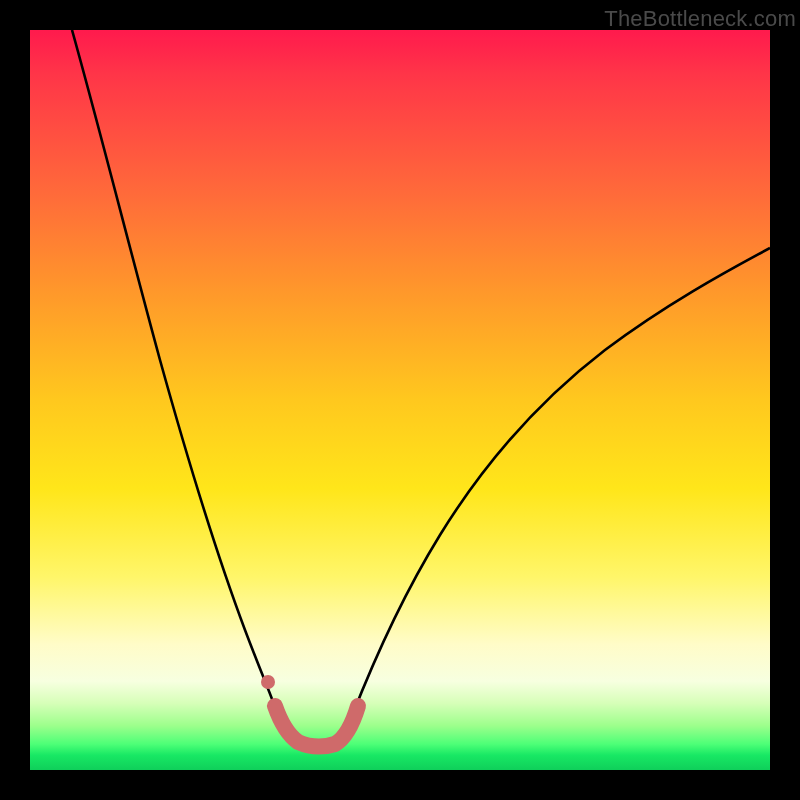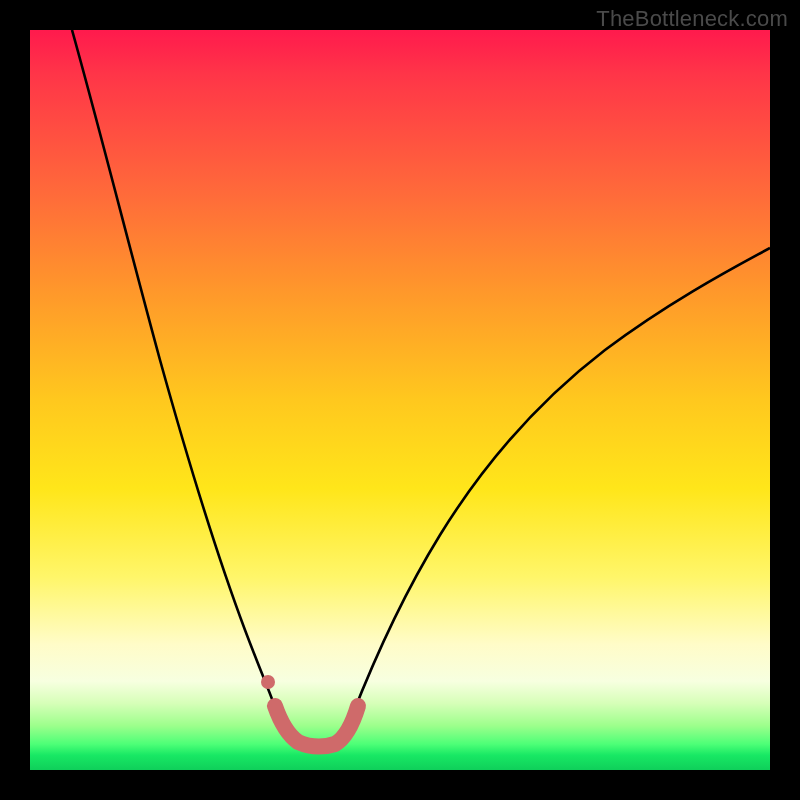--- a/index.html
+++ b/index.html
@@ -41,21 +41,21 @@
       #d6ffb8 91%,
       #9dff8c 94%,
       #4dff77 96.5%,
       #18e864 98%,
       #0fcf5a 100%
     );
   }
   .watermark {
     position: absolute;
     top: 6px;
-    right: 12px;
+    right: 4px;
     color: #4a4a4a;
     font-size: 22px;
     font-weight: 500;
     letter-spacing: 0.2px;
     user-select: none;
   }
   svg.curves {
     position: absolute;
     inset: 0;
   }

